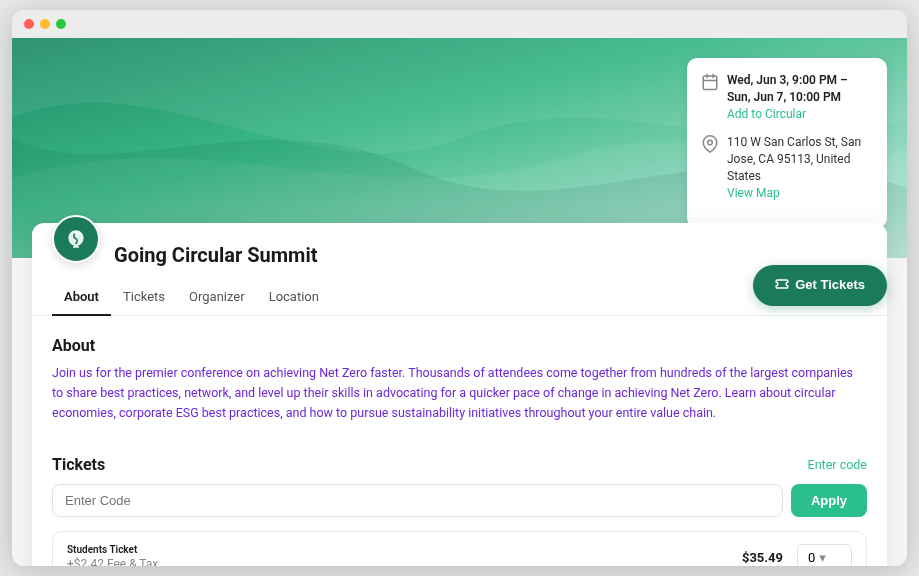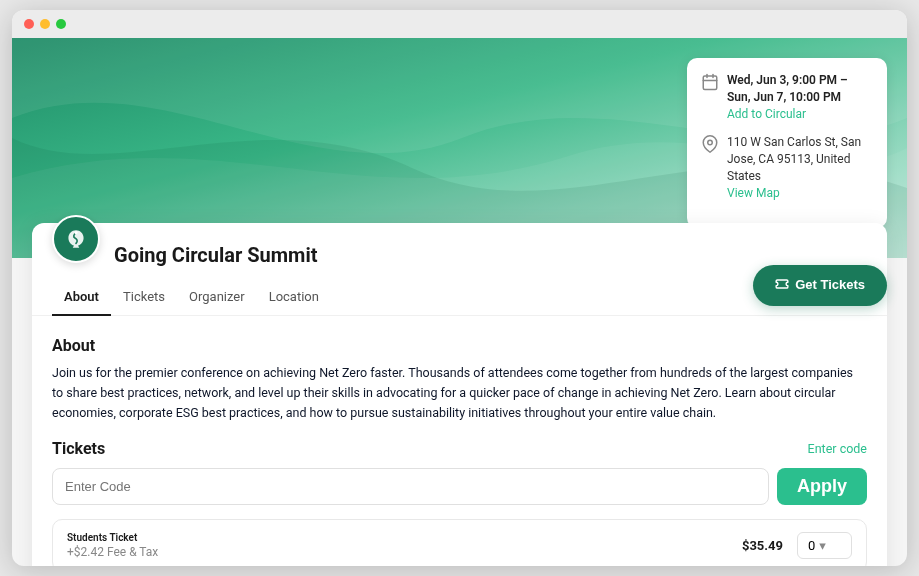--- a/index.html
+++ b/index.html
@@ -145,21 +145,21 @@
     }
     .tab-share-icon {
       margin-left: auto;
       color: #888;
       cursor: pointer;
       padding: 8px;
     }
     
     .content-area { padding: 20px 20px 20px 20px; }
     .section-title { font-size: 16px; font-weight: 700; color: #1a1a1a; margin-bottom: 8px; }
-    .section-desc { font-size: 12.5px; color: #0f172a; line-height: 1.6; margin-bottom: 16px; }
+    .section-desc { font-size: 12.5px; color: #6d28d9; line-height: 1.6; margin-bottom: 32px; }
     
     .tickets-section { margin-top: 4px; }
     .tickets-header {
       display: flex;
       align-items: center;
       justify-content: space-between;
       margin-bottom: 10px;
     }
     .tickets-title { font-size: 16px; font-weight: 700; color: #1a1a1a; }
     .enter-code-link { color: #2bbf8e; font-size: 12.5px; cursor: pointer; text-decoration: none; }
@@ -176,21 +176,21 @@
       font-size: 13px;
       color: #999;
       outline: none;
     }
     .apply-btn {
       background: #2bbf8e;
       color: white;
       border: none;
       border-radius: 8px;
       padding: 8px 20px;
-      font-size: 18px;
+      font-size: 13px;
       font-weight: 600;
       cursor: pointer;
     }
     
     .ticket-row {
       display: flex;
       align-items: center;
       justify-content: space-between;
       border: 1px solid #e8e8e8;
       border-radius: 10px;

